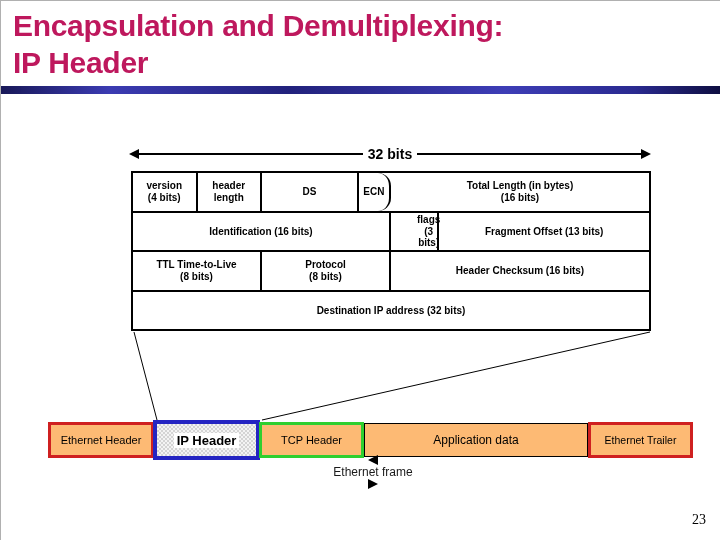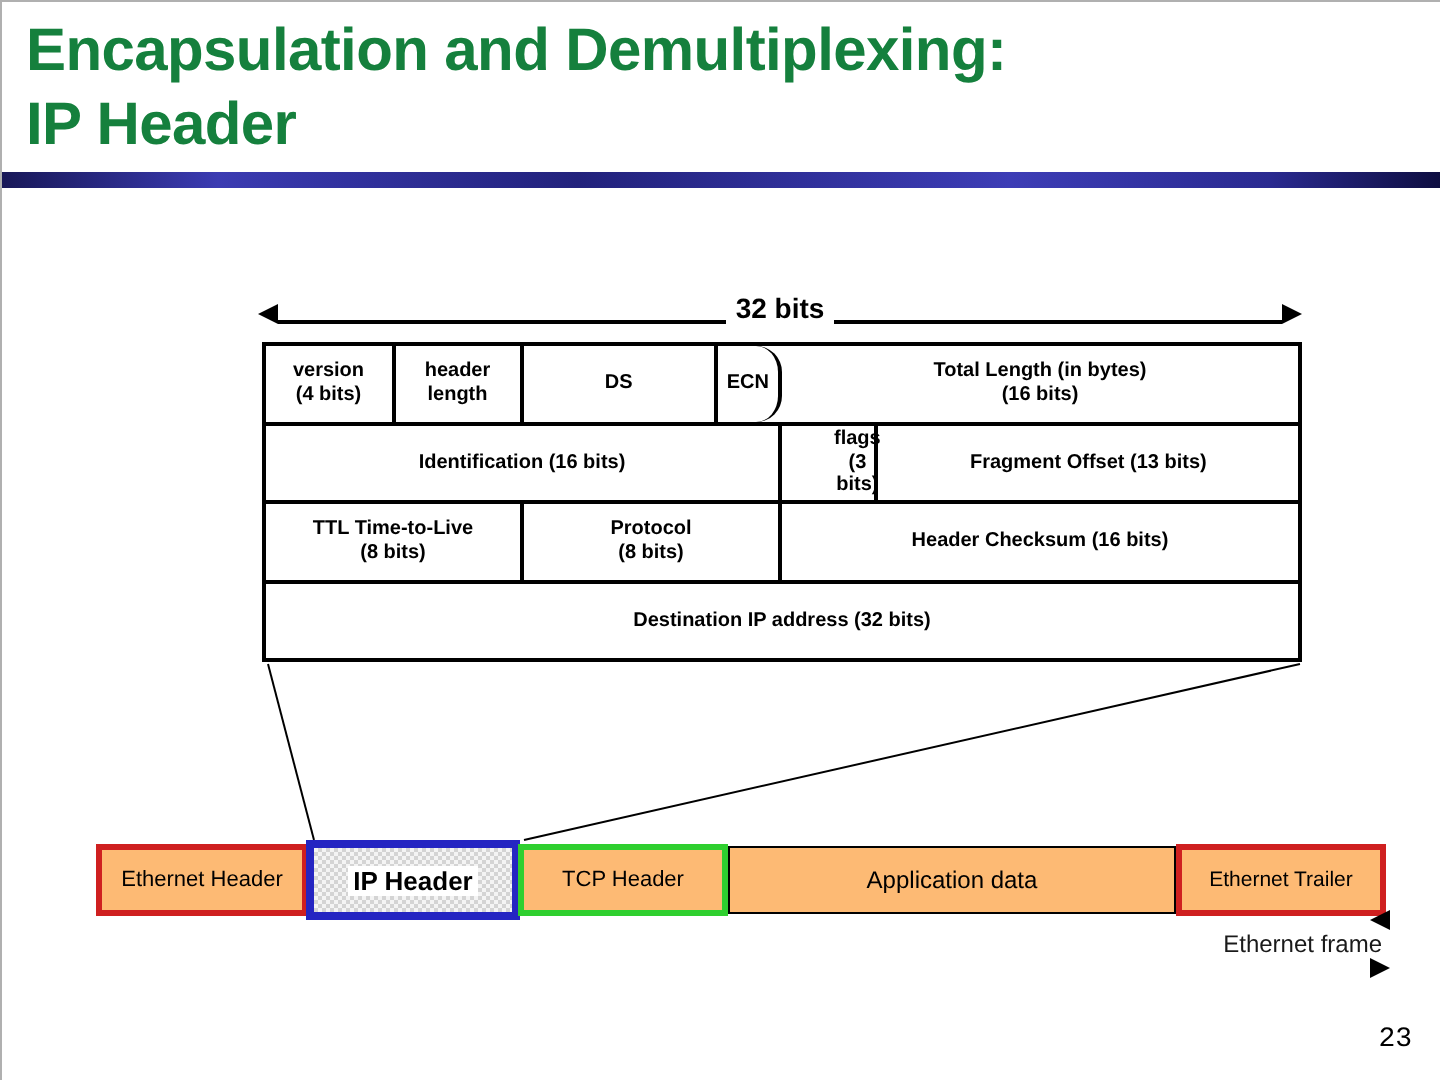--- a/index.html
+++ b/index.html
@@ -3,28 +3,28 @@
 <meta charset="utf-8">
 <style>
   html,body{margin:0;padding:0;background:#fff;}
   .slide{
     position:relative;width:720px;height:540px;background:#ffffff;overflow:hidden;
     border-top:1px solid #b0b0b0;border-left:1px solid #b0b0b0;box-sizing:border-box;
     font-family:"Liberation Sans",sans-serif;color:#000;
   }
   .title{
     position:absolute;left:12px;top:6px;
-    font-weight:bold;font-size:30px;line-height:37px;letter-spacing:-0.3px;color:#15803d;
+    font-weight:bold;font-size:30px;line-height:37px;letter-spacing:-0.3px;color:#be185d;
   }
   .divider{
     position:absolute;left:0;top:85px;width:720px;height:8px;
     background:linear-gradient(90deg,#181858 0%,#3b3bb2 15%,#22227c 40%,#3d3db6 70%,#2a2a90 88%,#0e0e40 100%);
   }
   
-  .harrow{position:absolute;display:flex;align-items:flex-end;}
+  .harrow{position:absolute;display:flex;align-items:center;}
   .ah{width:0;height:0;flex:0 0 auto;}
   .ah-left{border-top:5px solid transparent;border-bottom:5px solid transparent;border-right:10px solid #000;}
   .ah-right{border-top:5px solid transparent;border-bottom:5px solid transparent;border-left:10px solid #000;}
   .shaft{flex:1;height:2px;background:#000;}
   .bits-arrow{left:128px;top:145px;width:522px;}
   .bits-arrow .arrow-label{font-weight:bold;font-size:14px;padding:0 5px;white-space:nowrap;}
   .frame-arrow{left:50px;top:454px;width:644px;flex-direction:column;}
   .frame-arrow .shaft{background:#9a9a9a;}
   .frame-arrow .arrow-label{font-size:12px;padding:0 4px;white-space:nowrap;color:#1a1a1a;}
   
@@ -55,21 +55,21 @@
     font-weight:bold;font-size:13px;
     background:conic-gradient(#d4d4d4 25%,#f4f4f4 0 50%,#d4d4d4 0 75%,#f4f4f4 0);
     background-size:4px 4px;
   }
   .box-ip-header .ip-box-label{background:#ffffff;padding:0 3px;}
   .box-tcp-header{left:258px;top:421px;width:105px;height:36px;border:3px solid #2fcf2f;font-size:11px;}
   .box-app-data{left:363px;top:422px;width:224px;height:34px;border:1px solid #000;font-size:12px;}
   .box-eth-trailer{left:587px;top:421px;width:105px;height:36px;border:3px solid #cf2020;font-size:10.5px;}
   .page-number{
     position:absolute;top:511px;right:14px;
-    font-family:Liberation Mono, monospace;font-size:14px;color:#000;
+    font-family:Liberation Serif, serif;font-size:14px;color:#000;
   }
 </style>
 </head>
 <body>
 
 <div class="slide">
 
   <div class="title">
     <div>Encapsulation and Demultiplexing:</div>
     <div>IP Header</div>

